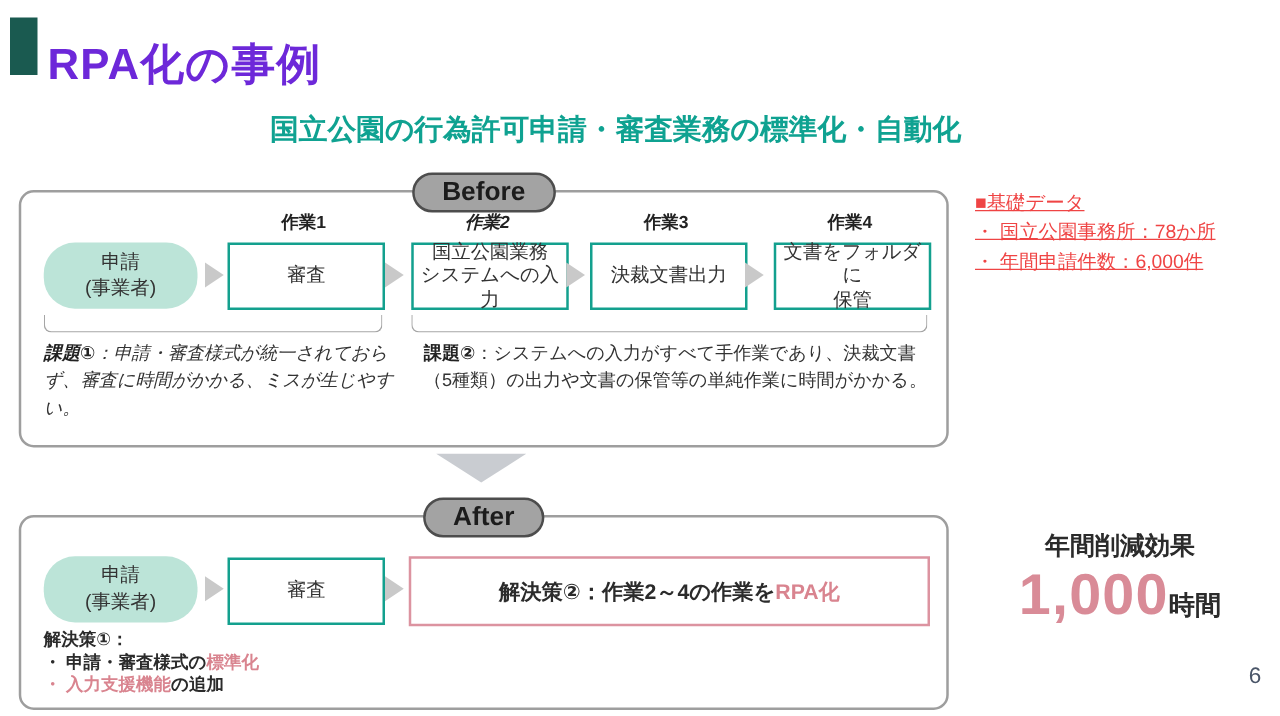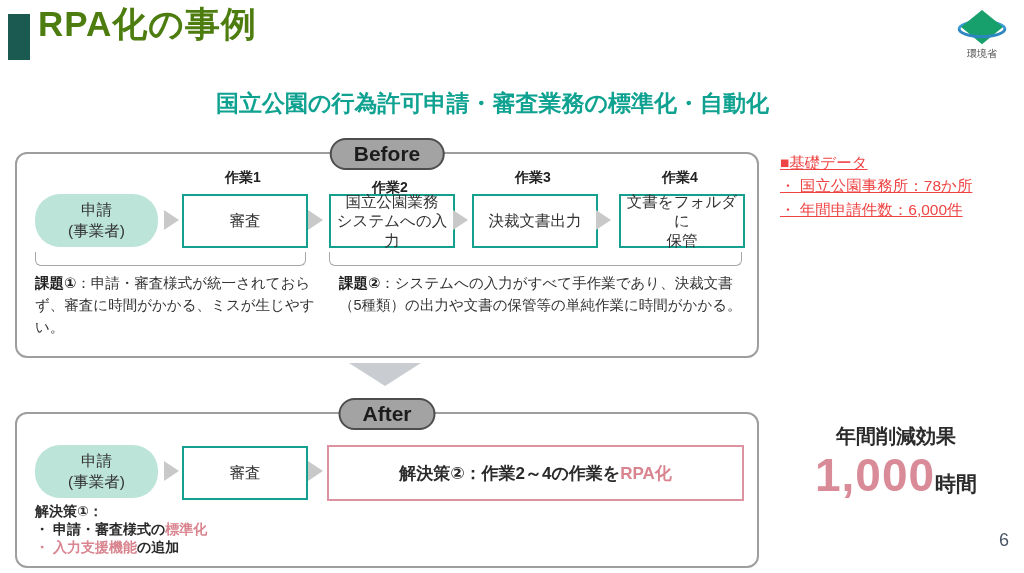--- a/index.html
+++ b/index.html
@@ -3,21 +3,21 @@
 <meta charset="utf-8">
 <style>
   html,body { margin:0; padding:0; background:#ffffff; }
   .slide {
     position:relative; width:1024px; height:573px; background:#ffffff;
     font-family:"Liberation Sans","DejaVu Sans",sans-serif; color:#333333; overflow:hidden;
   }
 
   
   .accent-bar { position:absolute; left:8px; top:14px; width:22px; height:46px; background:#1a5a50; }
-  .title { position:absolute; left:38px; top:1px; font-size:35px; font-weight:bold; color:#4d7c0f; letter-spacing:1px; }
+  .title { position:absolute; left:38px; top:28px; font-size:35px; font-weight:bold; color:#6d28d9; letter-spacing:1px; }
   .logo { position:absolute; right:12px; top:8px; width:60px; text-align:center; }
   .logo svg { display:block; margin:0 auto; }
   .logo-label { font-size:10px; color:#4a4a4a; margin-top:-1px; }
 
   .subtitle { position:absolute; left:0; top:88px; width:985px; text-align:center; font-size:23px; font-weight:bold; color:#0fa291; }
 
   
   .panel { position:absolute; left:15px; width:740px; border:2px solid #9e9e9e; border-radius:12px; background:#fff; }
   .panel-before { top:152px; height:202px; }
   .panel-after  { top:412px; height:152px; }
@@ -81,65 +81,55 @@
   .page-number { position:absolute; right:15px; top:530px; font-size:18px; color:#4a5568; }
 </style>
 </head>
 <body>
 
 <div class="slide">
 
   <div class="accent-bar"></div>
   <div class="title">RPA化の事例</div>
 
-  <div class="logo">
-    <span>
-      <svg width="50" height="40" viewBox="0 0 52 42">
-        <path d="M2,22 A24,8 0 0 1 50,22" fill="none" stroke="#3a9bd5" stroke-width="3"></path>
-        <polygon points="26,2 48,20 26,38 4,20" fill="#17a06b"></polygon>
-        <path d="M50,22 A24,8 0 0 1 2,22" fill="none" stroke="#2e86c1" stroke-width="3"></path>
-      </svg>
-    </span>
-    <div class="logo-label">環境省</div>
-  </div>
 
   <div class="subtitle">国立公園の行為許可申請・審査業務の標準化・自動化</div>
 
   <div class="panel panel-before">
     <div class="tag-pill">Before</div>
 
     <div class="mint-box" style="left:18px; top:40px; width:123px; height:53px;">申請
 (事業者)</div>
 
     <div class="flow-arrow" style="left:147px; top:56px;"></div>
 
     <div class="step-label" style="left:165px; top:15px; width:122px;">作業1</div>
     <div class="teal-box" style="left:165px; top:40px; width:122px; height:50px;">審査</div>
 
     <div class="flow-arrow" style="left:291px; top:56px;"></div>
 
-    <div class="step-label" style="left:312px; top:25px; width:122px;">作業2</div>
+    <div class="step-label" style="left:312px; top:15px; width:122px;font-style:italic;">作業2</div>
     <div class="teal-box" style="left:312px; top:40px; width:122px; height:50px;">国立公園業務
 システムへの入力</div>
 
     <div class="flow-arrow" style="left:436px; top:56px;"></div>
 
     <div class="step-label" style="left:455px; top:15px; width:122px;">作業3</div>
     <div class="teal-box" style="left:455px; top:40px; width:122px; height:50px;">決裁文書出力</div>
 
     <div class="flow-arrow" style="left:579px; top:56px;"></div>
 
     <div class="step-label" style="left:602px; top:15px; width:122px;">作業4</div>
     <div class="teal-box" style="left:602px; top:40px; width:122px; height:50px;">文書をフォルダに
 保管</div>
 
     <div class="bracket" style="left:18px; width:269px;"></div>
     <div class="bracket" style="left:312px; width:411px;"></div>
 
-    <div class="issue" style="left:18px; width:282px;">
+    <div class="issue" style="left:18px; width:282px;font-style:italic;">
       <span class="issue-title">課題①</span><span>：申請・審査様式が統一されておらず、審査に時間がかかる、ミスが生じやすい。</span>
     </div>
     <div class="issue" style="left:322px; width:412px;">
       <span class="issue-title">課題②</span><span>：システムへの入力がすべて手作業であり、決裁文書（5種類）の出力や文書の保管等の単純作業に時間がかかる。</span>
     </div>
   </div>
 
   <div class="down-arrow"></div>
 
   <div class="panel panel-after">

